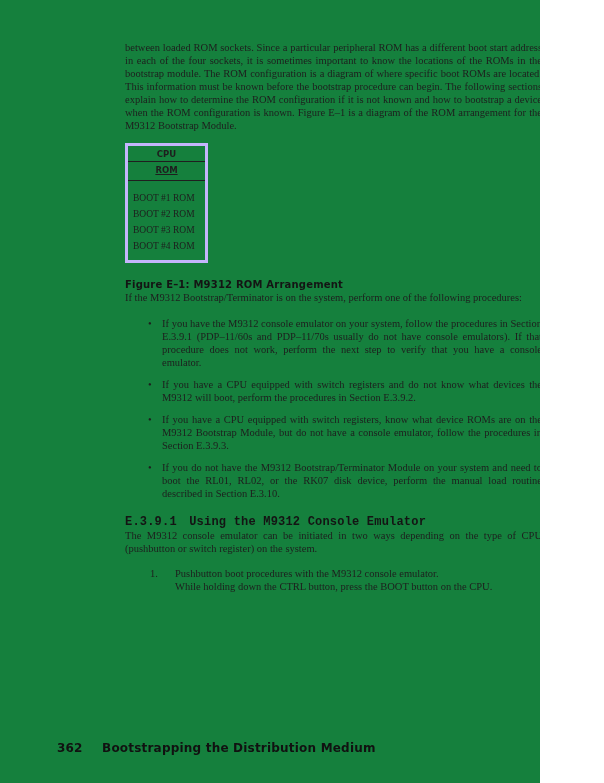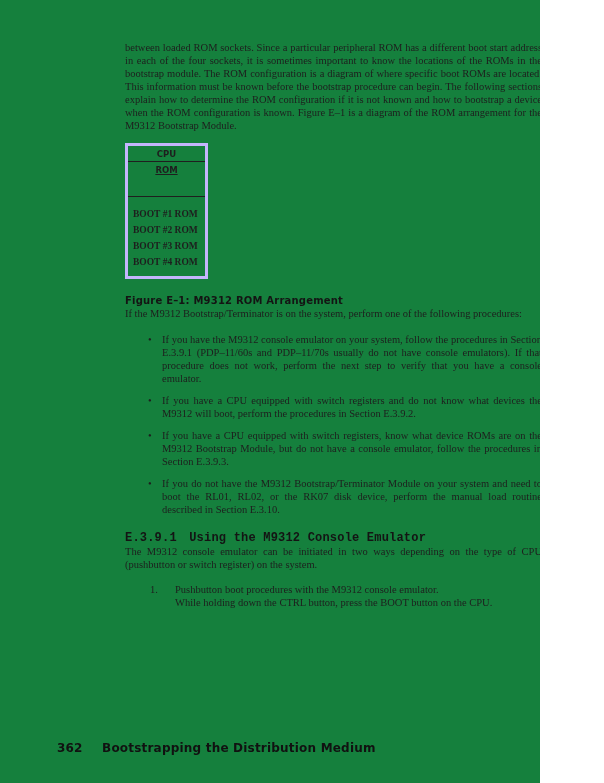--- a/index.html
+++ b/index.html
@@ -37,32 +37,31 @@
   .figure-cell-hdr {
     font-family: "DejaVu Sans", sans-serif;
     font-weight: bold;
     font-size: 8.5px;
     line-height: 12px;
     text-align: center;
     padding: 2px 0 1px;
     border-bottom: 1px solid #1f1f1f;
   }
   .figure-cell-rom {
-    padding: 2px 0 20px;
+    padding: 2px 0 4px;
     text-decoration: underline;
   }
   .figure-boot-list {
     padding: 9px 0 6px 5px;
   }
   .figure-boot-row {
     font-size: 9.5px;
     line-height: 16px;
     white-space: nowrap;
     text-align: left;
-    font-weight: bold;
   }
 
   .figure-caption {
     margin-top: 15px;
     font-family: "DejaVu Sans", sans-serif;
     font-weight: bold;
     font-size: 10px;
     letter-spacing: 0.2px;
     text-align: left;
     color: #141414;

